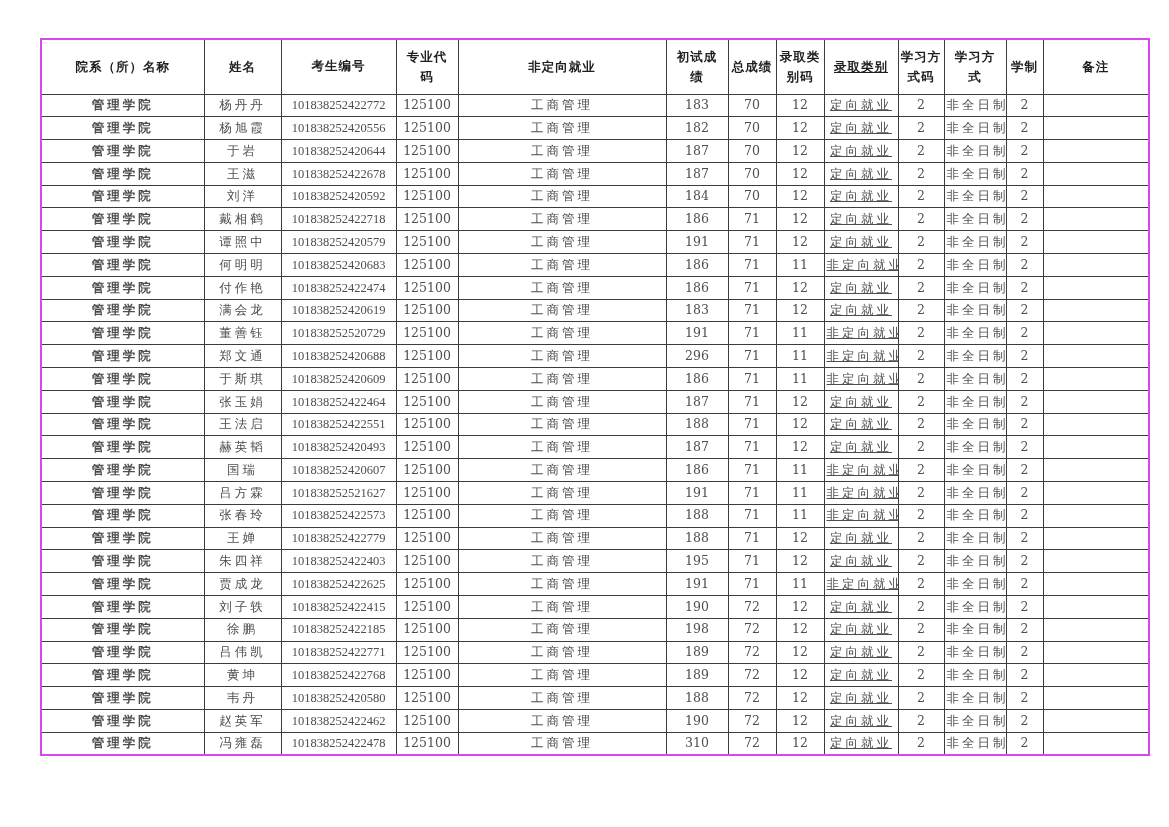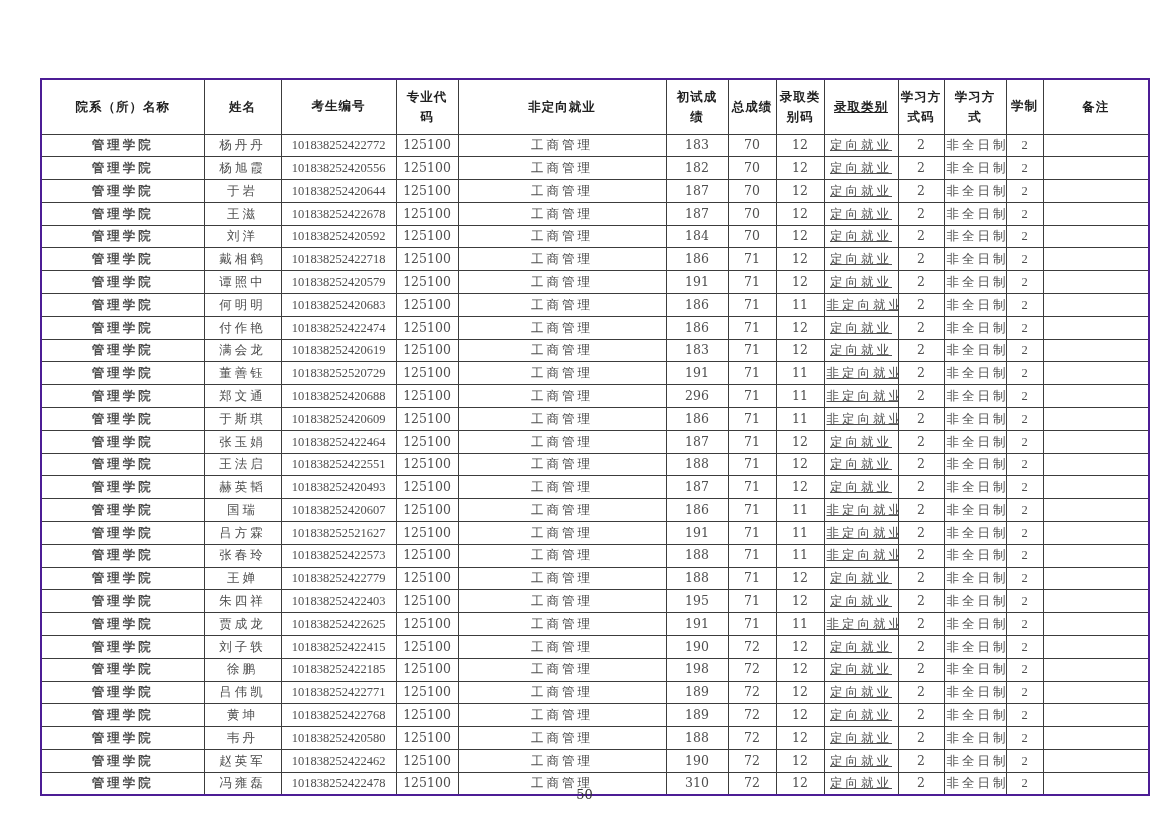--- a/index.html
+++ b/index.html
@@ -11,22 +11,21 @@
     font-family: "DejaVu Serif", "Liberation Serif", serif;
     overflow: hidden;
   }
   table.roster {
     position: absolute;
     left: 40px;
     top: 38px;
     width: 1088px;
     border-collapse: collapse;
     table-layout: fixed;
-    border: 2px solid #4c1d95;
-    margin-top: 40px;
+    border: 2px solid #d946ef;
   }
   table.roster th, table.roster td {
     border: 1px solid #3c3c3c;
     text-align: center;
     vertical-align: middle;
     overflow: hidden;
     padding: 0 2px;
     box-sizing: border-box;
   }
   table.roster th {
@@ -50,21 +49,21 @@
   .col-name { width: 77px; }
   .col-candidate_no { width: 115px; font-family: Liberation Serif, serif; }
   .col-major_code { width: 62px; }
   .col-major_name { width: 208px; }
   .col-initial_score { width: 62px; }
   .col-total_score { width: 48px; }
   .col-admission_type_code { width: 48px; }
   .col-admission_type { width: 74px; text-decoration: underline; }
   .col-study_mode_code { width: 46px; }
   .col-study_mode { width: 62px; }
-  .col-duration { width: 37px; font-family: Liberation Serif, serif; }
+  .col-duration { width: 37px; }
   .col-remarks { width: 106px; }
   
   td.col-dept, td.col-name, td.col-major_name,
   td.col-admission_type, td.col-study_mode { letter-spacing: 3px; }
   td.col-candidate_no { font-size: 11.8px; padding: 0; }
   .footer {
     position: absolute;
     left: 0;
     width: 100%;
     top: 787px;
@@ -531,14 +530,13 @@
           <td class="col-total_score">72</td>
           <td class="col-admission_type_code">12</td>
           <td class="col-admission_type">定向就业</td>
           <td class="col-study_mode_code">2</td>
           <td class="col-study_mode">非全日制</td>
           <td class="col-duration">2</td>
           <td class="col-remarks"></td>
         </tr>
       </tbody>
   </table>
-  <div class="footer">50</div>
 </div>
 
 </body></html>

